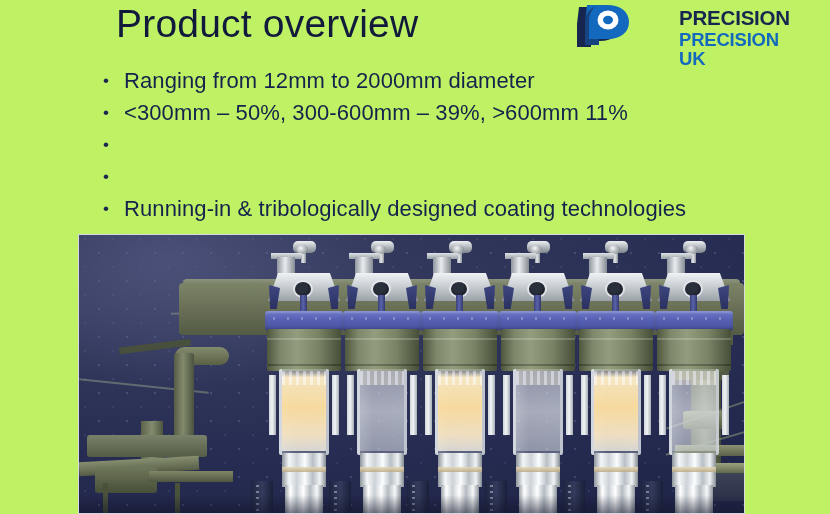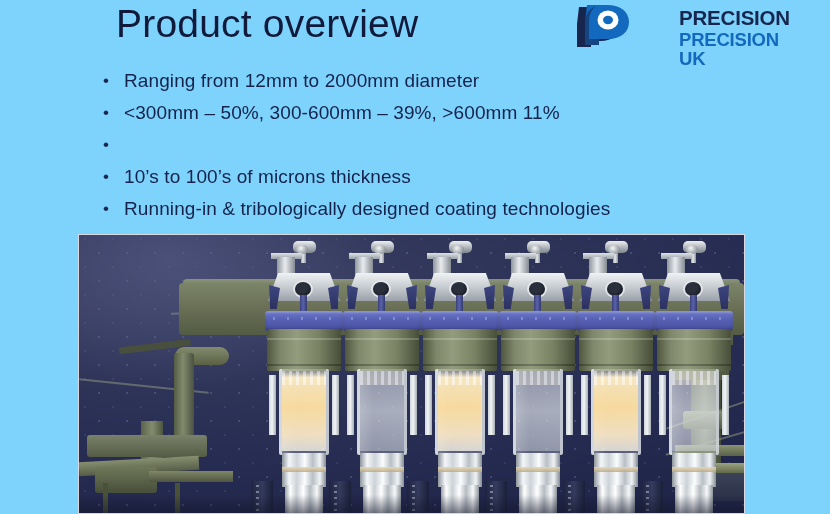--- a/index.html
+++ b/index.html
@@ -4,21 +4,21 @@
 <style>
   * { margin:0; padding:0; box-sizing:border-box; }
   html,body { width:830px; height:514px; overflow:hidden; }
   body {
     background:#ffffff;
     font-family:"Liberation Sans", sans-serif;
     position:relative;
   }
 
   
-  .slide { position:relative; width:830px; height:514px; background:#7dd3fc; }
+  .slide { position:relative; width:830px; height:514px; background:#bef264; }
 
   
   .slide-title {
     position:absolute; left:116px; top:2px;
     font-size:39px; font-weight:400; letter-spacing:0.2px;
     color:#111a3b; line-height:1.12;
     white-space:nowrap;
   }
 
   
@@ -39,21 +39,21 @@
   .bullet-row {
     display:flex; align-items:flex-start;
     height:32px;
   }
   .bullet-dot {
     width:28px; flex:0 0 28px;
     color:#1a2550; font-size:17px; line-height:30px; text-align:left;
     padding-left:7px;
   }
   .bullet-text {
-    font-size:19px; color:#15224c; line-height:30px;
+    font-size:22px; color:#15224c; line-height:30px;
     white-space:nowrap; letter-spacing:0.1px;
   }
 
   
   .photo {
     position:absolute; left:78px; top:234px;
     width:667px; height:280px;
     overflow:hidden;
     border:1px solid #d8d8e2;
     background:#2b3358;
@@ -342,21 +342,20 @@
       <span class="bullet-dot">•</span>
       <span class="bullet-text">&lt;300mm –  50%, 300-600mm – 39%, &gt;600mm 11%</span>
     </div>
 
     <div class="bullet-row">
       <span class="bullet-dot">•</span>
     </div>
 
     <div class="bullet-row">
       <span class="bullet-dot">•</span>
-      <span class="bullet-text">10’s to 100’s of microns thickness</span>
     </div>
 
     <div class="bullet-row">
       <span class="bullet-dot">•</span>
       <span class="bullet-text">Running-in &amp; tribologically  designed coating technologies</span>
     </div>
 
   </div>
 
   <div class="photo">

